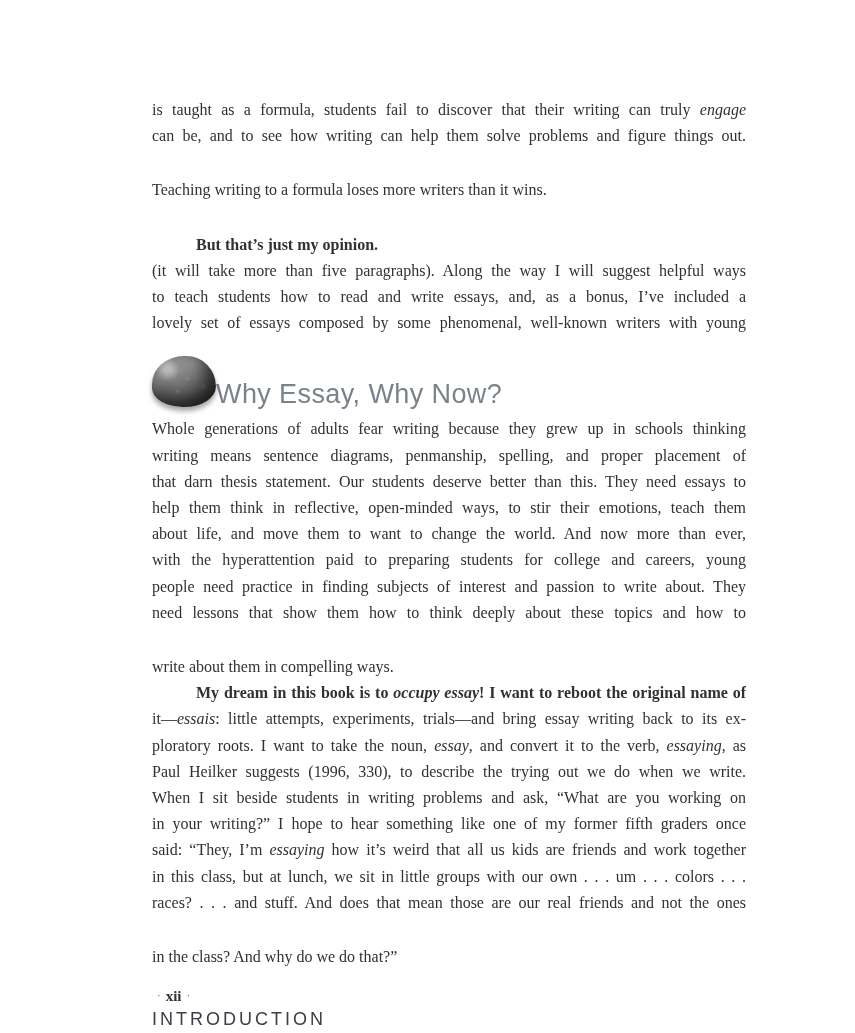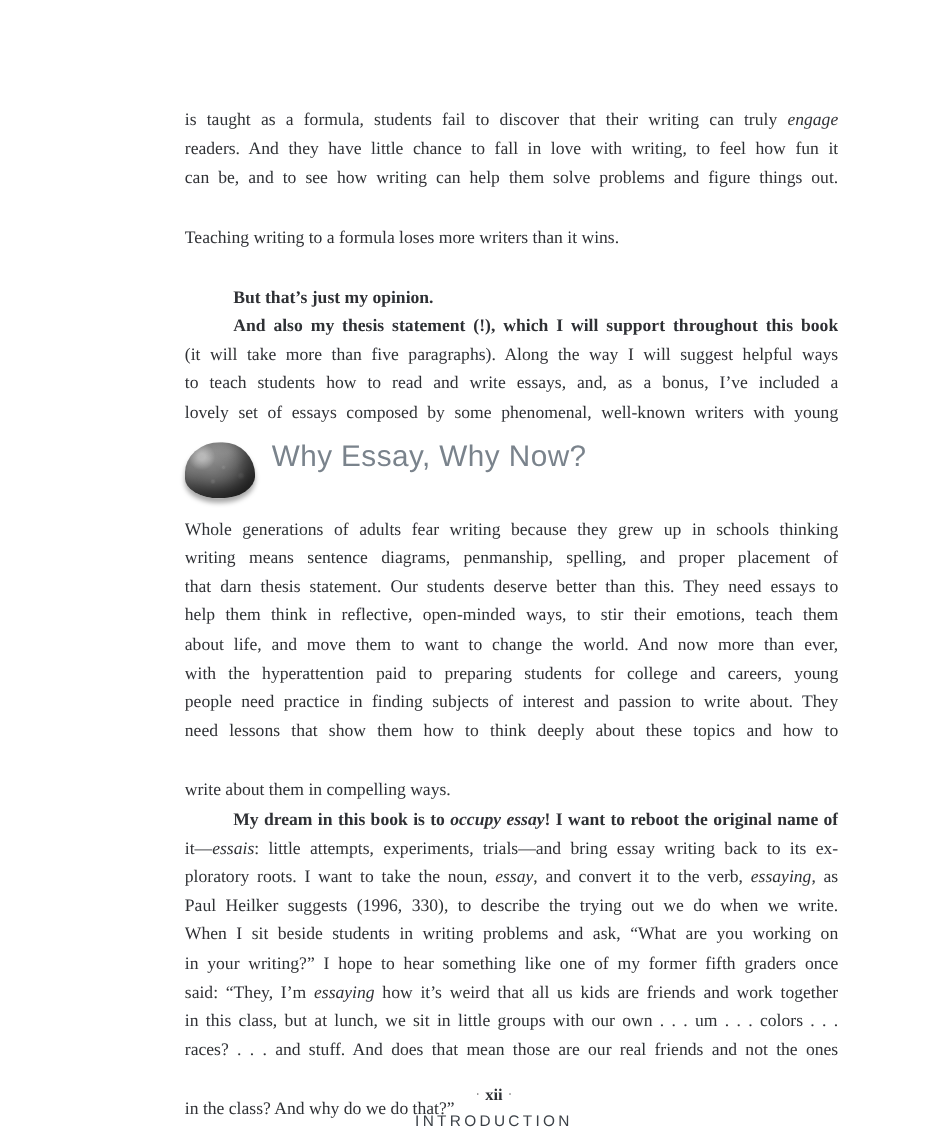--- a/index.html
+++ b/index.html
@@ -10,42 +10,41 @@
   .page {
     position: relative;
     width: 855px;
     height: 1033px;
     background: #ffffff;
     overflow: hidden;
     font-family: "Liberation Serif", serif;
   }
   .content {
     position: absolute;
-    left: 168px;
+    left: 152px;
     top: 97px;
     width: 594px;
     color: #2f3135;
     font-size: 16px;
     line-height: 26.2px;
   }
   .para { margin: 0; }
   .line {
     white-space: nowrap;
     overflow: hidden;
     text-align: justify;
     text-align-last: justify;
   }
   .line.last { text-align-last: left; margin-top: 28px; }
   .line.indent { text-indent: 44px; font-weight: bold; }
   em { font-style: italic; }
 
   .heading-row {
     display: flex;
-    align-items: flex-start;
-    gap: 15px;
+    align-items: flex-end;
     margin-top: 13px;
     margin-bottom: 9px;
     height: 58px;
   }
   .stone {
     position: relative;
     width: 64px;
     height: 51px;
     flex: 0 0 auto;
     border-radius: 52% 48% 50% 50% / 58% 62% 42% 38%;
@@ -67,62 +66,59 @@
     font-size: 27px;
     font-weight: 400;
     letter-spacing: 0.4px;
   }
 
   .footer {
     position: absolute;
     left: 152px;
     top: 986px;
     width: 594px;
-    text-align: center;
   }
   .pagenum {
     font-family: "Liberation Serif", serif;
     font-weight: bold;
     font-size: 15px;
     color: #2f3135;
     line-height: 18px;
   }
   .pagenum .dot {
     font-size: 11px;
     color: #555;
     margin: 0 5px;
     vertical-align: 2px;
     font-weight: normal;
   }
   .section-label {
     margin-top: 6px;
     font-family: "Liberation Sans", sans-serif;
-    font-size: 14px;
+    font-size: 18px;
     letter-spacing: 3px;
     line-height: 16px;
   }
 </style>
 </head>
 <body>
 
 <div class="page">
   <div class="content" style="color: rgb(47, 49, 53);">
 
     <div id="paras-top">
         <div class="para">
           <div class="line"><span>is taught as a formula, students fail to discover that their writing can truly </span><em>engage</em></div>
-          <div class="line"><span>readers. And they have little chance to fall in love with writing, to feel how fun it</span></div>
           <div class="line"><span>can be, and to see how writing can help them solve problems and figure things out.</span></div>
           <div class="line last"><span>Teaching writing to a formula loses more writers than it wins.</span></div>
         </div>
         <div class="para">
           <div class="line last indent"><span>But that’s just my opinion.</span></div>
         </div>
         <div class="para">
-          <div class="line indent"><span>And also my thesis statement (!), which I will support throughout this book</span></div>
           <div class="line"><span>(it will take more than five paragraphs). Along the way I will suggest helpful ways</span></div>
           <div class="line"><span>to teach students how to read and write essays, and, as a bonus, I’ve included a</span></div>
           <div class="line"><span>lovely set of essays composed by some phenomenal, well-known writers with young</span></div>
         </div>
       </div>
 
     <div class="heading-row">
       <span class="stone"></span>
       <h2 class="heading" style="color: rgb(122, 131, 140);">Why Essay, Why Now?</h2>
     </div>

